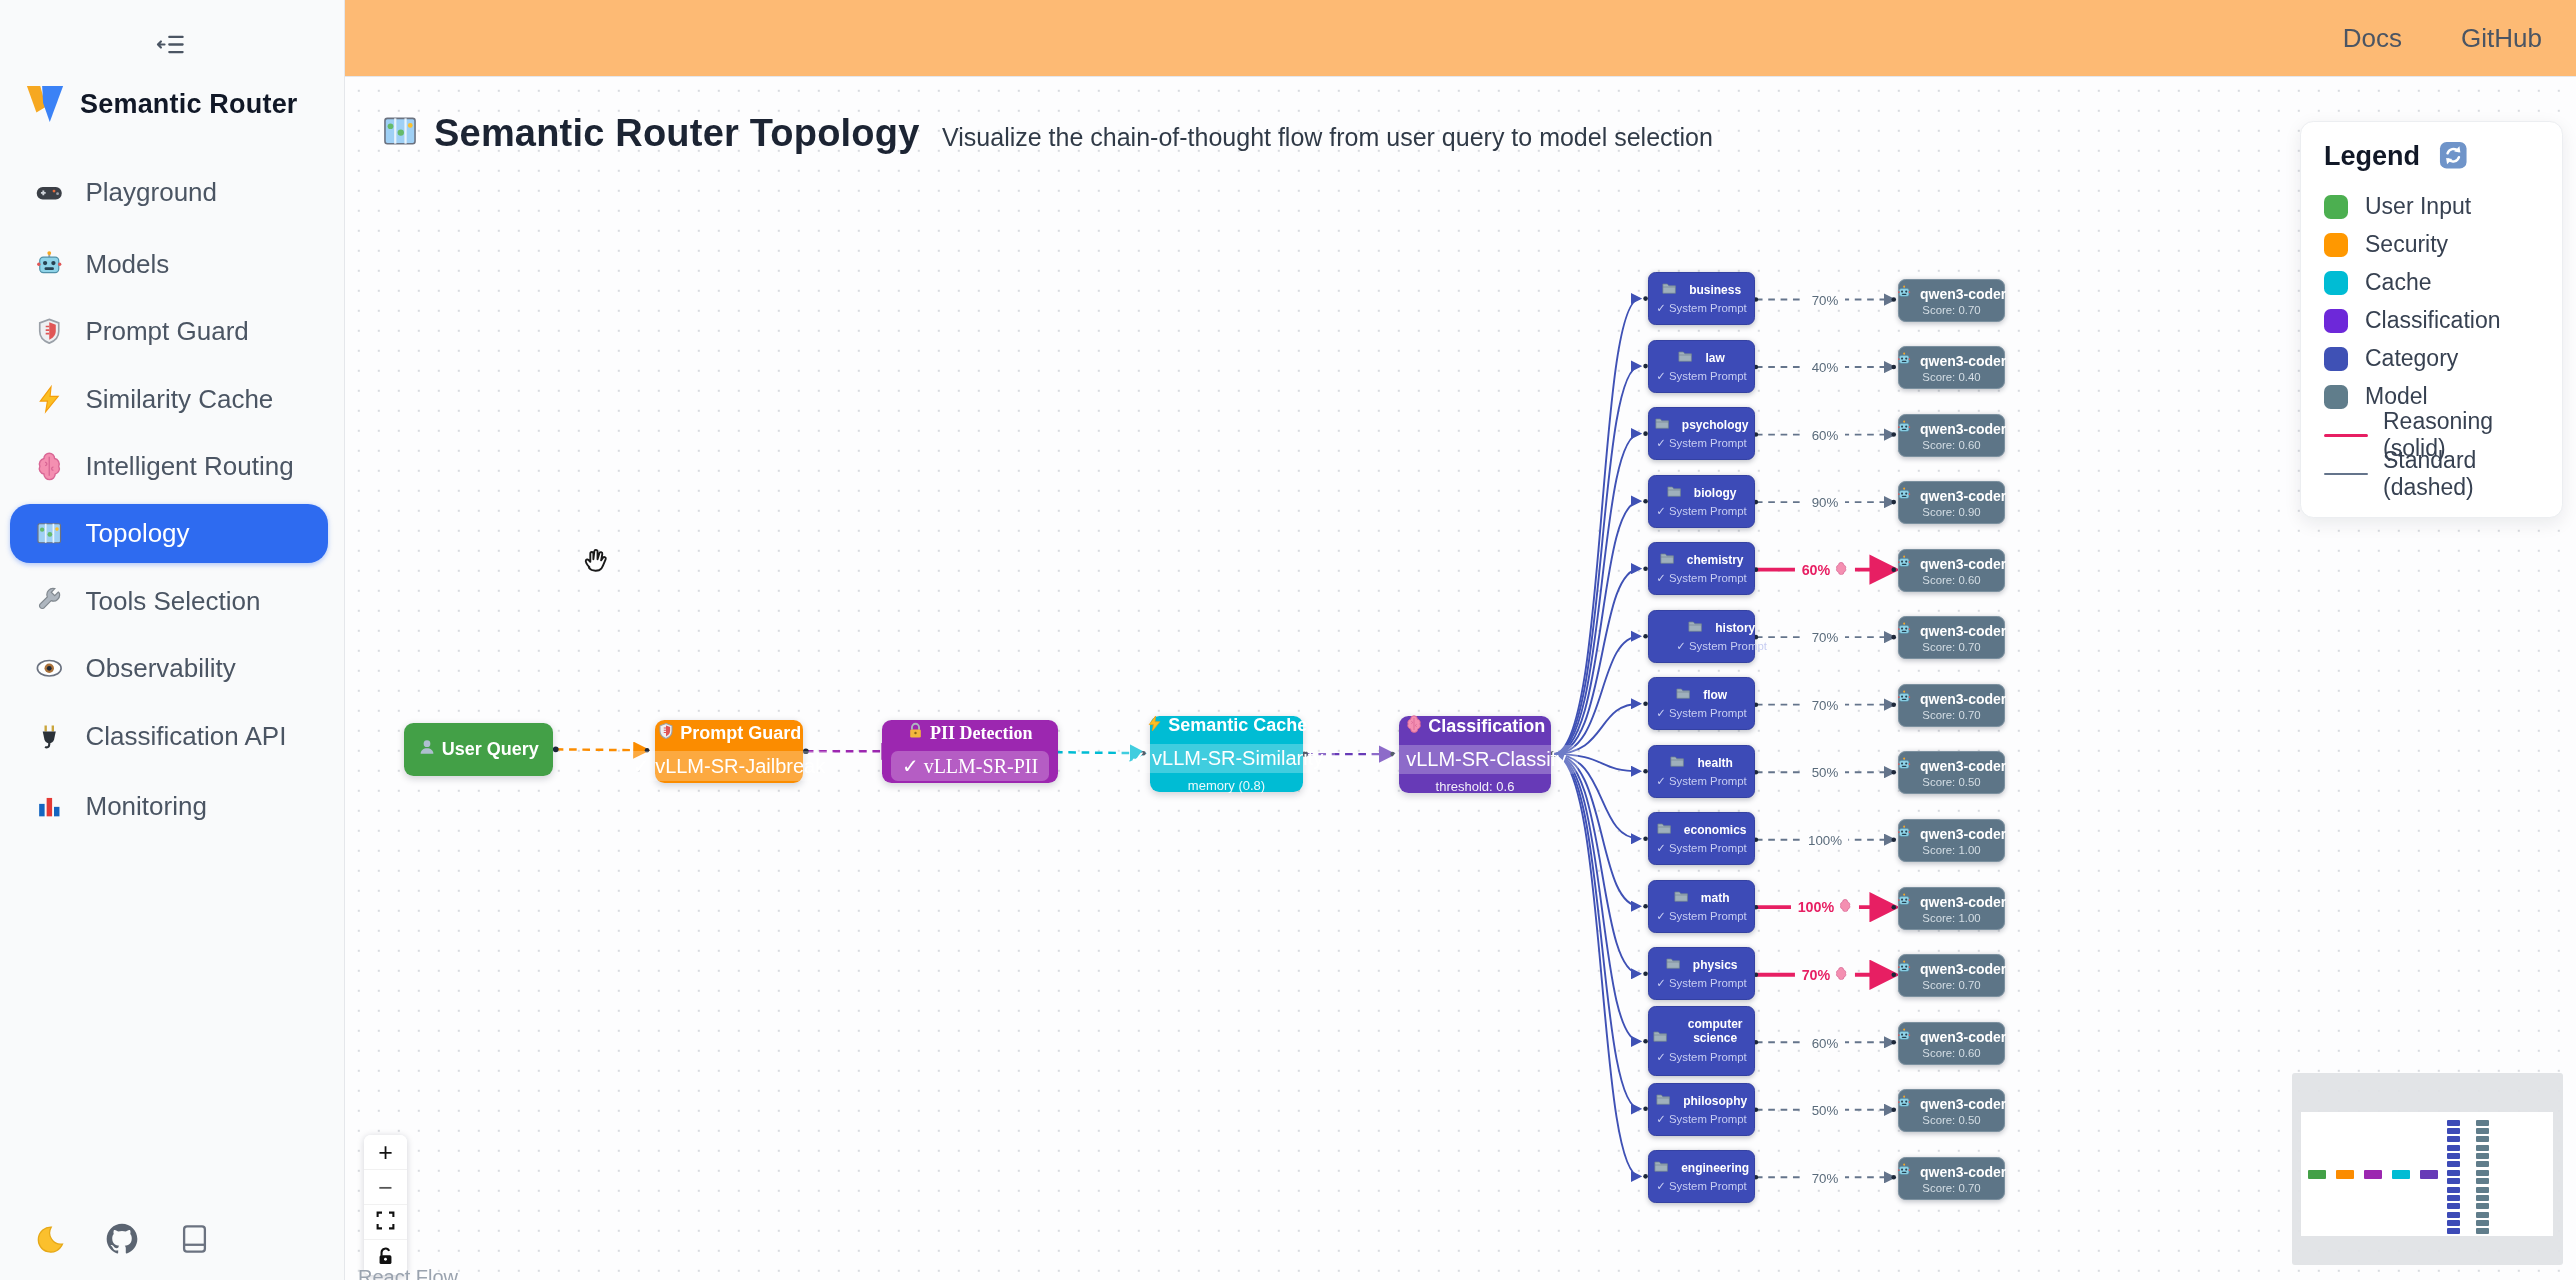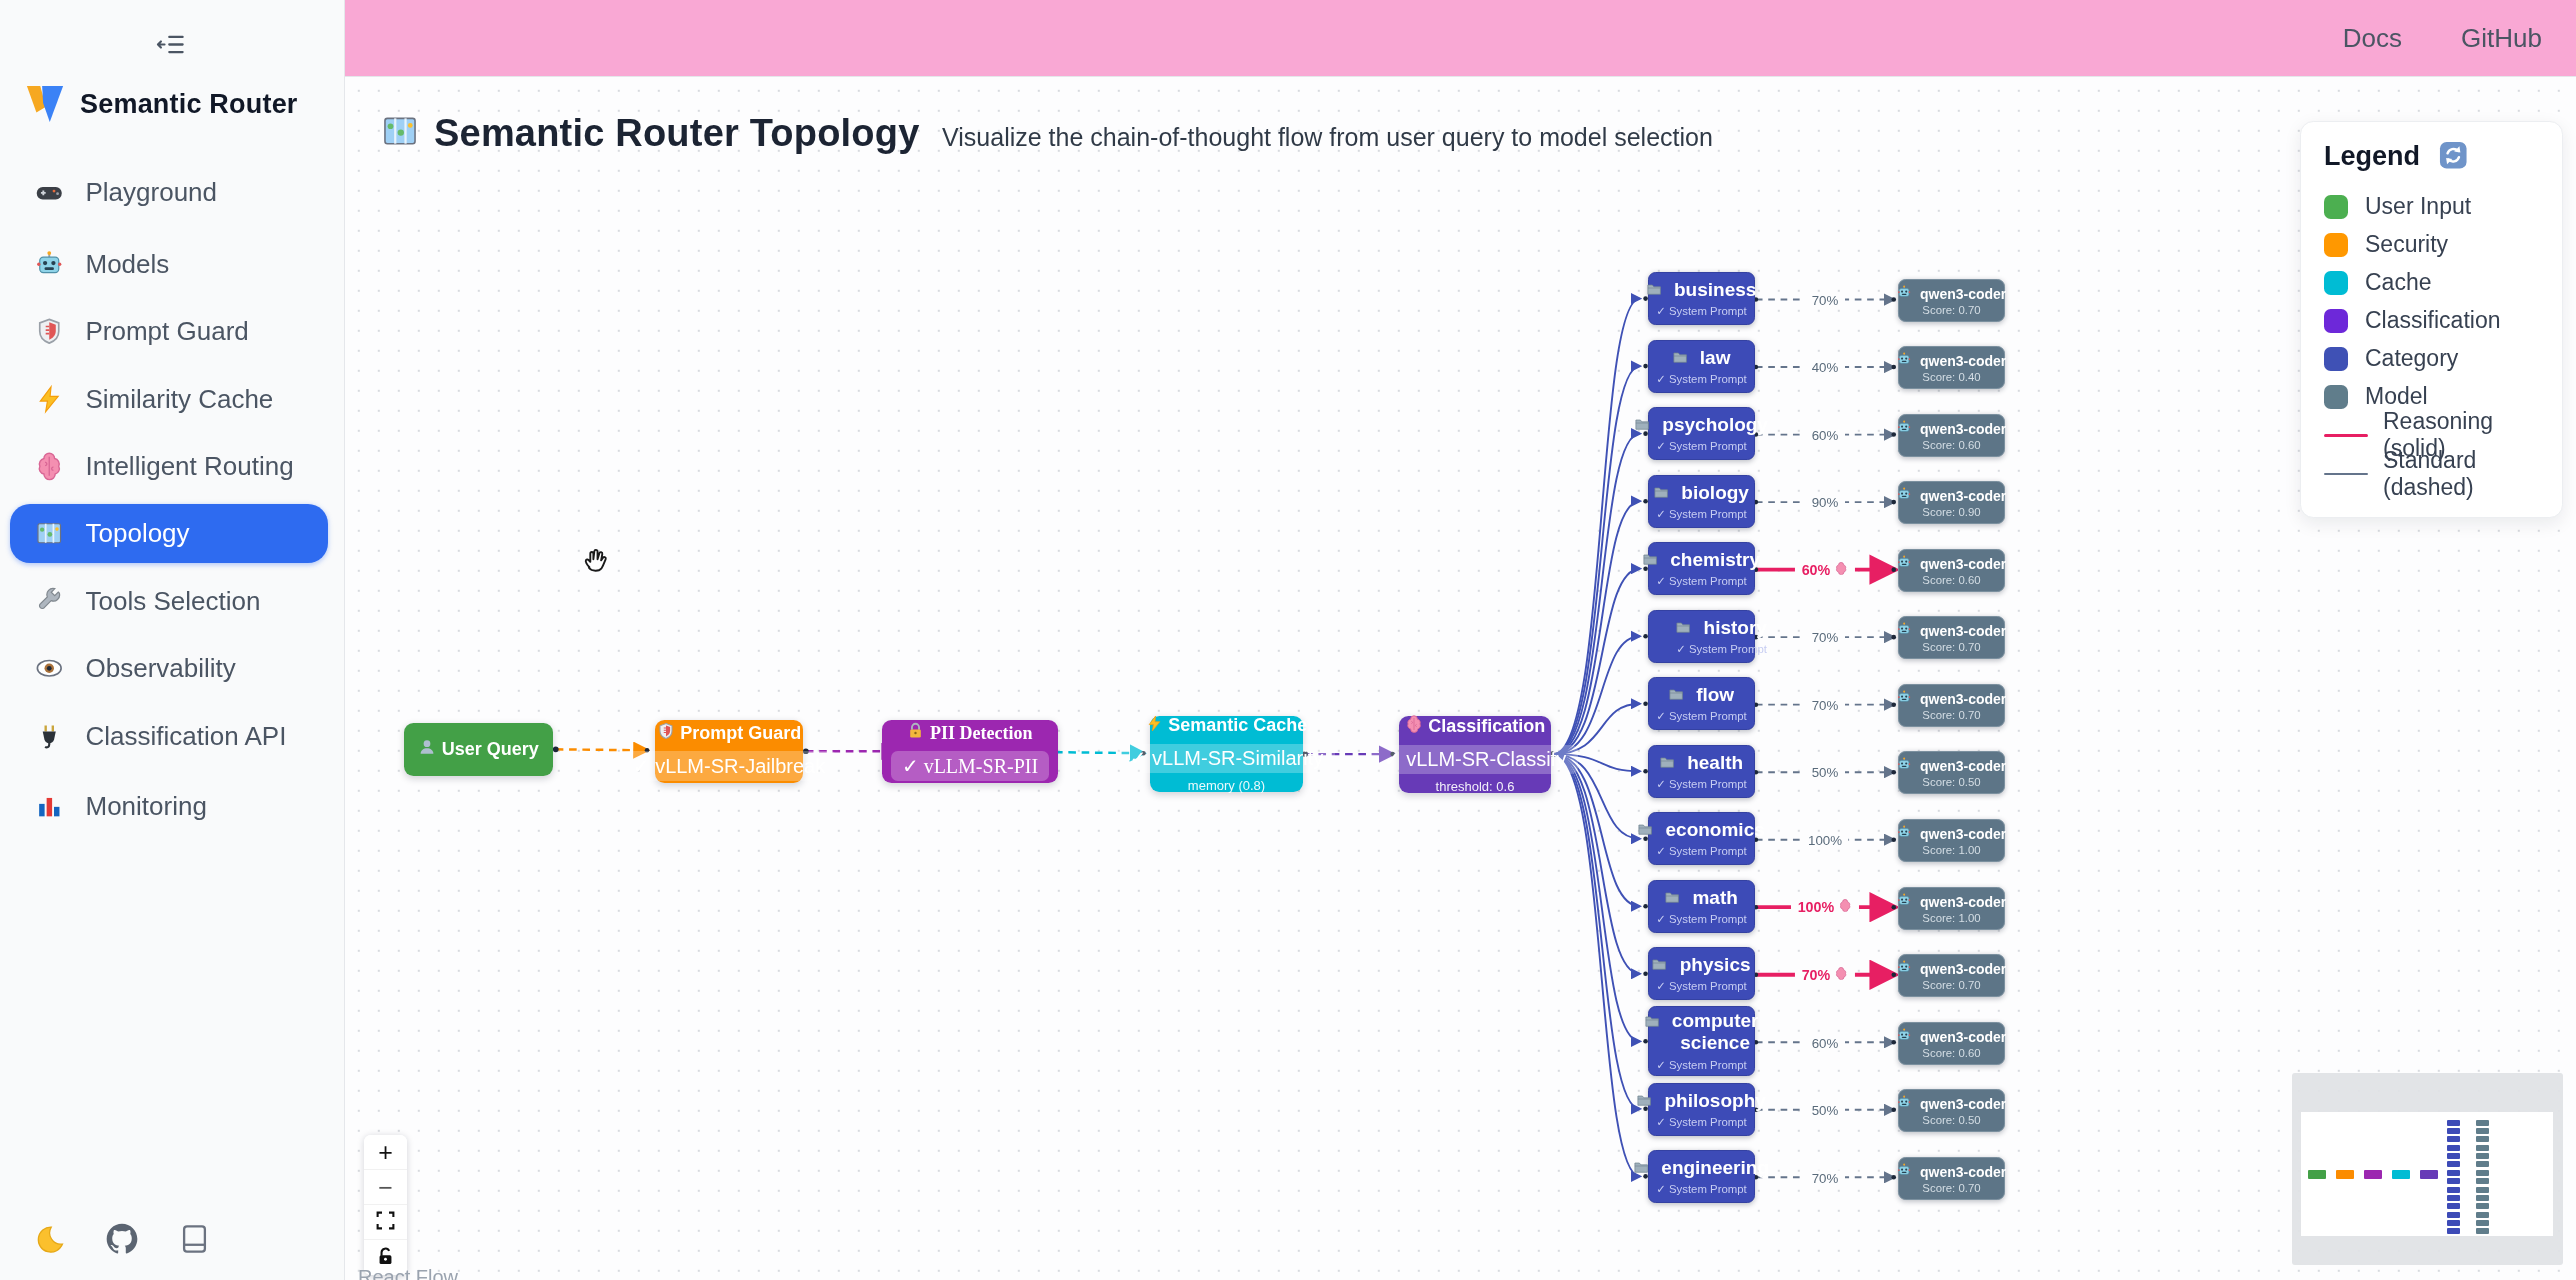--- a/index.html
+++ b/index.html
@@ -19,21 +19,21 @@
   .nav-item { position:absolute; left:9.5px; width:318px; height:59px; border-radius:11.4px;
     display:flex; align-items:center; gap:21px; padding-left:25px; cursor:pointer; }
   .nav-item .ni-icon { width:30px; height:30px; flex:0 0 30px; display:flex; align-items:center; justify-content:center; }
   .nav-item .ni-label { font-size:26px; color:#4b5563; }
   .nav-item.active { background:#2e6bf0; box-shadow:0 1.9px 5.7px rgba(46,107,240,.35);border-radius:20px; }
   .nav-item.active .ni-label { color:#ffffff; font-weight:500; }
   #sidebar-footer { position:absolute; left:34px; bottom:25px; display:flex; gap:40px; align-items:center; }
   #sidebar-footer .f-icon { width:32px; height:32px; cursor:pointer; display:flex; align-items:center; justify-content:center; }
 
   
-  #topbar { position:absolute; left:345px; top:0; width:2231px; height:77px; background:#f9a8d4;
+  #topbar { position:absolute; left:345px; top:0; width:2231px; height:77px; background:#fdba74;
     border-bottom:1px solid #e5e7eb; display:flex; align-items:center; justify-content:flex-end;
     gap:59px; padding-right:34px; z-index:30; }
   .top-link { font-size:26px; color:#4b5563; cursor:pointer; }
 
   
   #canvas { position:absolute; left:345px; top:77px; width:2231px; height:1203px; background:#fdfdfe;
     background-image:radial-gradient(circle, #d7dade 1.5px, transparent 1.5px);
     background-size:20px 20px; background-position:3.8px 3.8px; overflow:hidden; }
 
   #page-header { position:absolute; left:381px; top:112px; display:flex; align-items:baseline; gap:15px; z-index:10; }
@@ -49,21 +49,21 @@
     align-items:center; justify-content:center; z-index:5; cursor:grab;
     box-shadow:0 2.9px 7.6px rgba(15,23,42,.18); }
   .fn-title { display:flex; align-items:center; gap:5.7px; font-weight:700; font-size:18px; white-space:nowrap; }
   .fn-badge { margin-top:6.7px; background:rgba(255,255,255,.25); border-radius:6.7px; padding:2.9px 11.4px;
     font-size:20px; font-weight:500; white-space:nowrap; }
   .fn-sub { margin-top:4.8px; font-size:13px; color:rgba(255,255,255,.92); }
 
   .cat-node { position:absolute; width:107px; background:#3d4bb7; border:1px solid #3441a2; border-radius:7.6px;
     color:#fff; display:flex; flex-direction:column; align-items:center; justify-content:center;
     z-index:5; cursor:grab; box-shadow:0 1.9px 4.8px rgba(15,23,42,.25); padding:3.8px 3.8px; }
-  .cat-title { display:flex; align-items:flex-start; gap:13px; font-size:19px; font-weight:700; text-align:center; line-height:1.15; }
+  .cat-title { display:flex; align-items:flex-end; gap:13px; font-size:12px; font-weight:700; text-align:center; line-height:1.15; }
   .cat-sub { margin-top:3.8px; font-size:11.4px; color:#c7cdf2; white-space:nowrap; }
 
   .model-node { position:absolute; width:107px; height:43px; background:#5d7587; border:1px solid #7b909f;
     border-radius:7.6px; color:#fff; display:flex; flex-direction:column; align-items:center; justify-content:center;
     z-index:5; cursor:grab; box-shadow:0 1.9px 4.8px rgba(15,23,42,.25); }
   .model-title { display:flex; align-items:center; gap:9px; font-size:14px; font-weight:700; white-space:nowrap; }
   .model-sub { margin-top:1.9px; font-size:11.4px; color:#d5dee5; }
 
   .edge-label { position:absolute; transform:translate(-50%,-50%); background:#fdfdfe; padding:0 6.7px;
     font-size:13.3px; color:#5a6b7b; z-index:4; white-space:nowrap; display:flex; align-items:center; gap:3.8px; }

